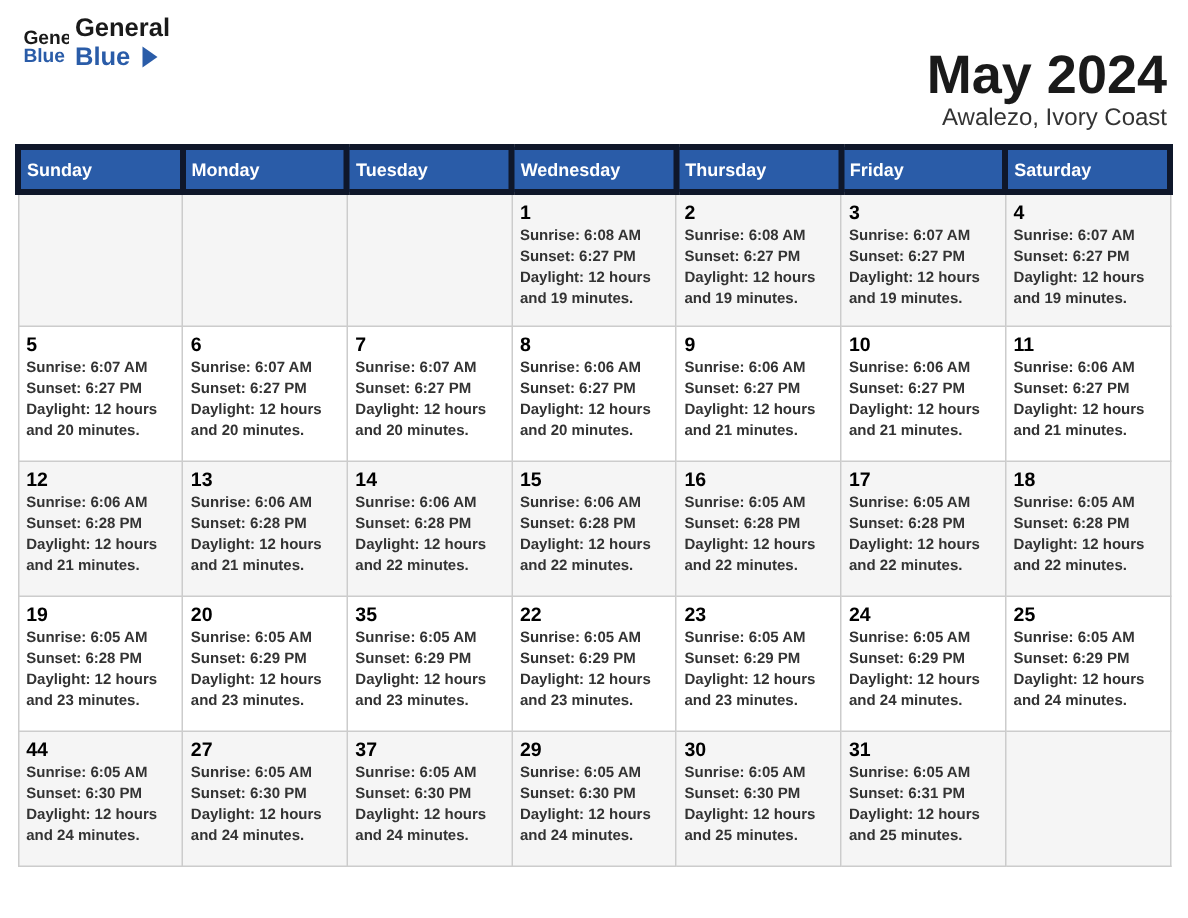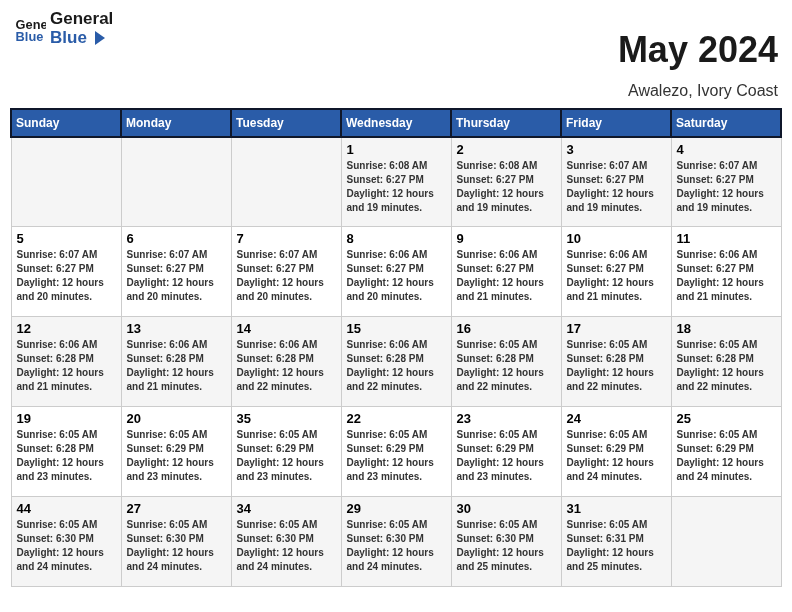--- a/index.html
+++ b/index.html
@@ -32,35 +32,34 @@
     .month-title {
       font-size: 36px;
       font-weight: bold;
       color: #1a1a1a;
       line-height: 1.1;
       margin-top: 20px;
     }
     .location {
       font-size: 16px;
       color: #333;
-      margin-top: 12px;
     }
     table {
       width: 100%;
       border-collapse: collapse;
       font-size: 11px;
     }
     thead tr th {
       background-color: #2a5ca8;
       color: #fff;
       padding: 6px 4px;
       text-align: left;
       font-size: 12px;
       font-weight: bold;
-      border: 2px solid #0f172a;
+      border: 4px solid #0f172a;
     }
     tbody tr td {
       vertical-align: top;
       padding: 4px 5px;
       border: 1px solid #ccc;
       min-height: 80px;
       height: 90px;
       width: 14.28%;
     }
     tbody tr:nth-child(odd) td {
@@ -238,21 +237,21 @@
       <tr>
         <td>
           <span class="day-number">44</span>
           <div class="day-info">Sunrise: 6:05 AM<br>Sunset: 6:30 PM<br>Daylight: 12 hours and 24 minutes.</div>
         </td>
         <td>
           <span class="day-number">27</span>
           <div class="day-info">Sunrise: 6:05 AM<br>Sunset: 6:30 PM<br>Daylight: 12 hours and 24 minutes.</div>
         </td>
         <td>
-          <span class="day-number">34</span>
+          <span class="day-number">37</span>
           <div class="day-info">Sunrise: 6:05 AM<br>Sunset: 6:30 PM<br>Daylight: 12 hours and 24 minutes.</div>
         </td>
         <td>
           <span class="day-number">29</span>
           <div class="day-info">Sunrise: 6:05 AM<br>Sunset: 6:30 PM<br>Daylight: 12 hours and 24 minutes.</div>
         </td>
         <td>
           <span class="day-number">30</span>
           <div class="day-info">Sunrise: 6:05 AM<br>Sunset: 6:30 PM<br>Daylight: 12 hours and 25 minutes.</div>
         </td>

